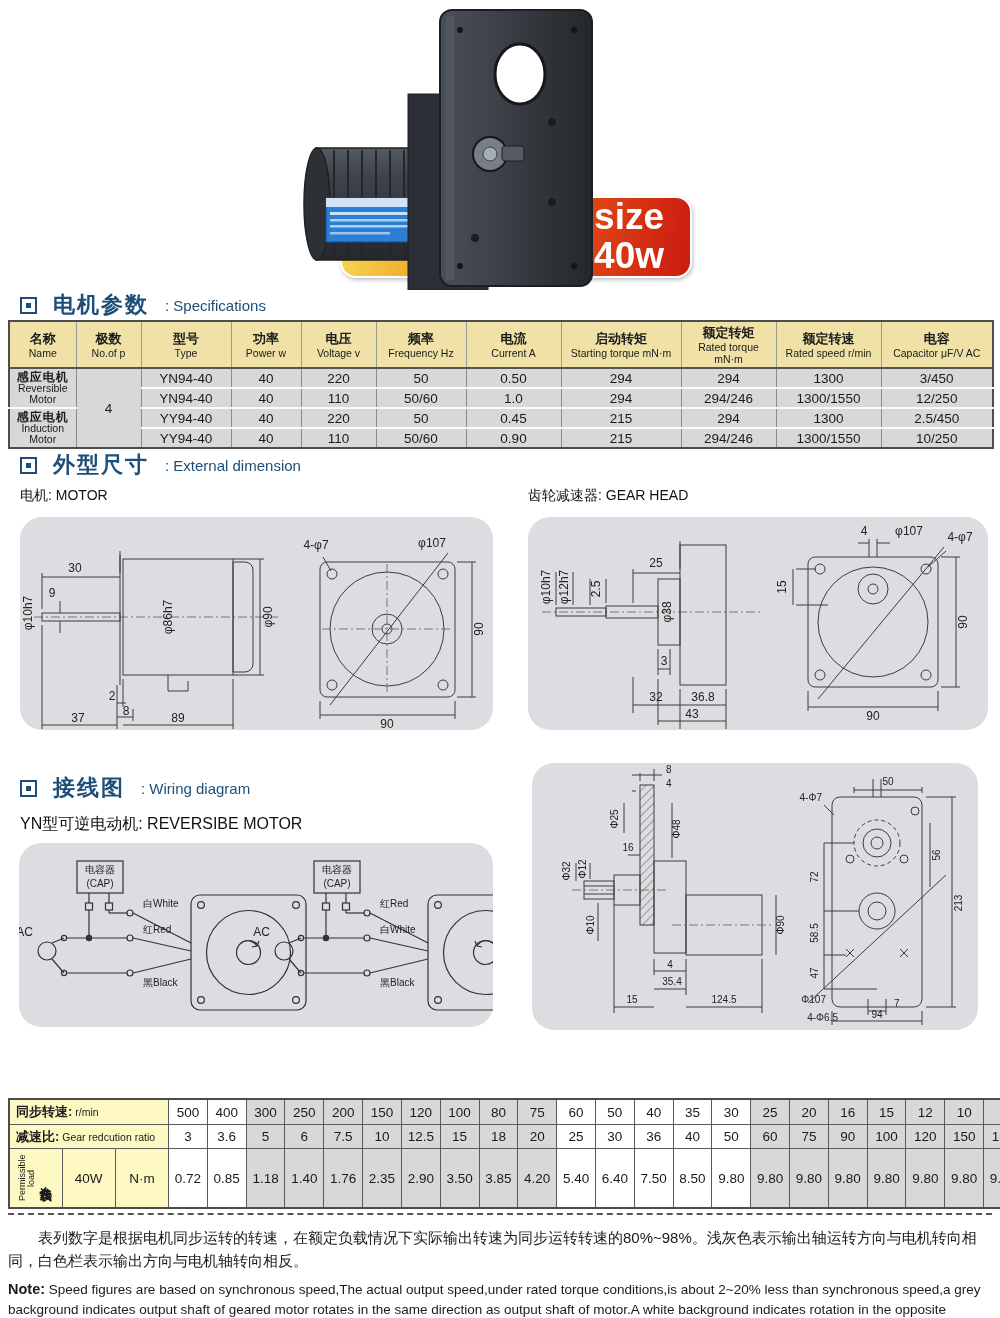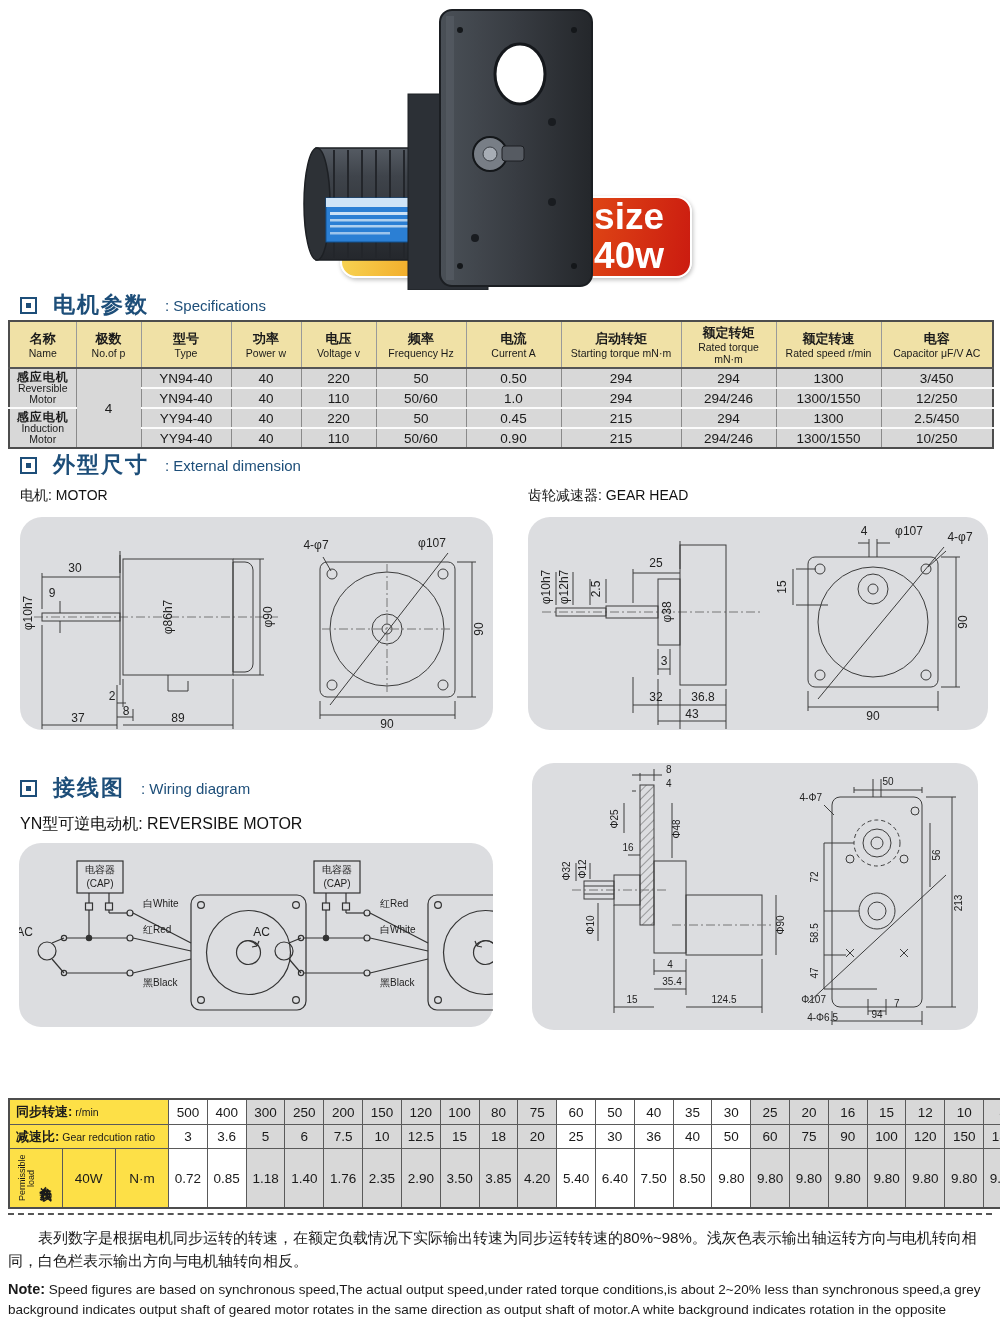--- a/index.html
+++ b/index.html
@@ -36,21 +36,21 @@
   
   .panel{position:absolute;background:#dcdde0;border-radius:22px;}
   svg text{font-family:"Liberation Sans","DejaVu Sans",sans-serif;fill:#222;}
   .dim{font-size:12px;}
   .dimS{font-size:10px;}
 
   
   #loadTable{position:absolute;left:8px;top:1098px;width:984px;border-collapse:collapse;table-layout:fixed;
     border:2px solid #4d4d4d;text-align:center;font-size:13.5px;}
   #loadTable th,#loadTable td{border:1px solid #5a5a5a;padding:0;}
-  #loadTable th{background:#fde047;font-weight:normal;}
+  #loadTable th{background:#fef9c3;font-weight:normal;}
   #loadTable .lt-rowlab{text-align:left;padding-left:6px;font-size:13px;}
   #loadTable .lt-rowlab b{font-weight:bold;}
   #loadTable .lt-rowlab .sm{font-size:10.5px;}
   #loadTable td.w{background:#fff;}
   #loadTable td.g{background:#d8d8d8;}
   #loadTable tr.r1 th,#loadTable tr.r1 td{height:24px;}
   #loadTable tr.r2 th,#loadTable tr.r2 td{height:23px;}
   #loadTable tr.r3 th,#loadTable tr.r3 td{height:58px;}
   .vcell{display:flex;align-items:center;justify-content:center;gap:1px;height:58px;}
   .vert-en{writing-mode:vertical-rl;transform:rotate(180deg);font-size:9px;line-height:1;}

